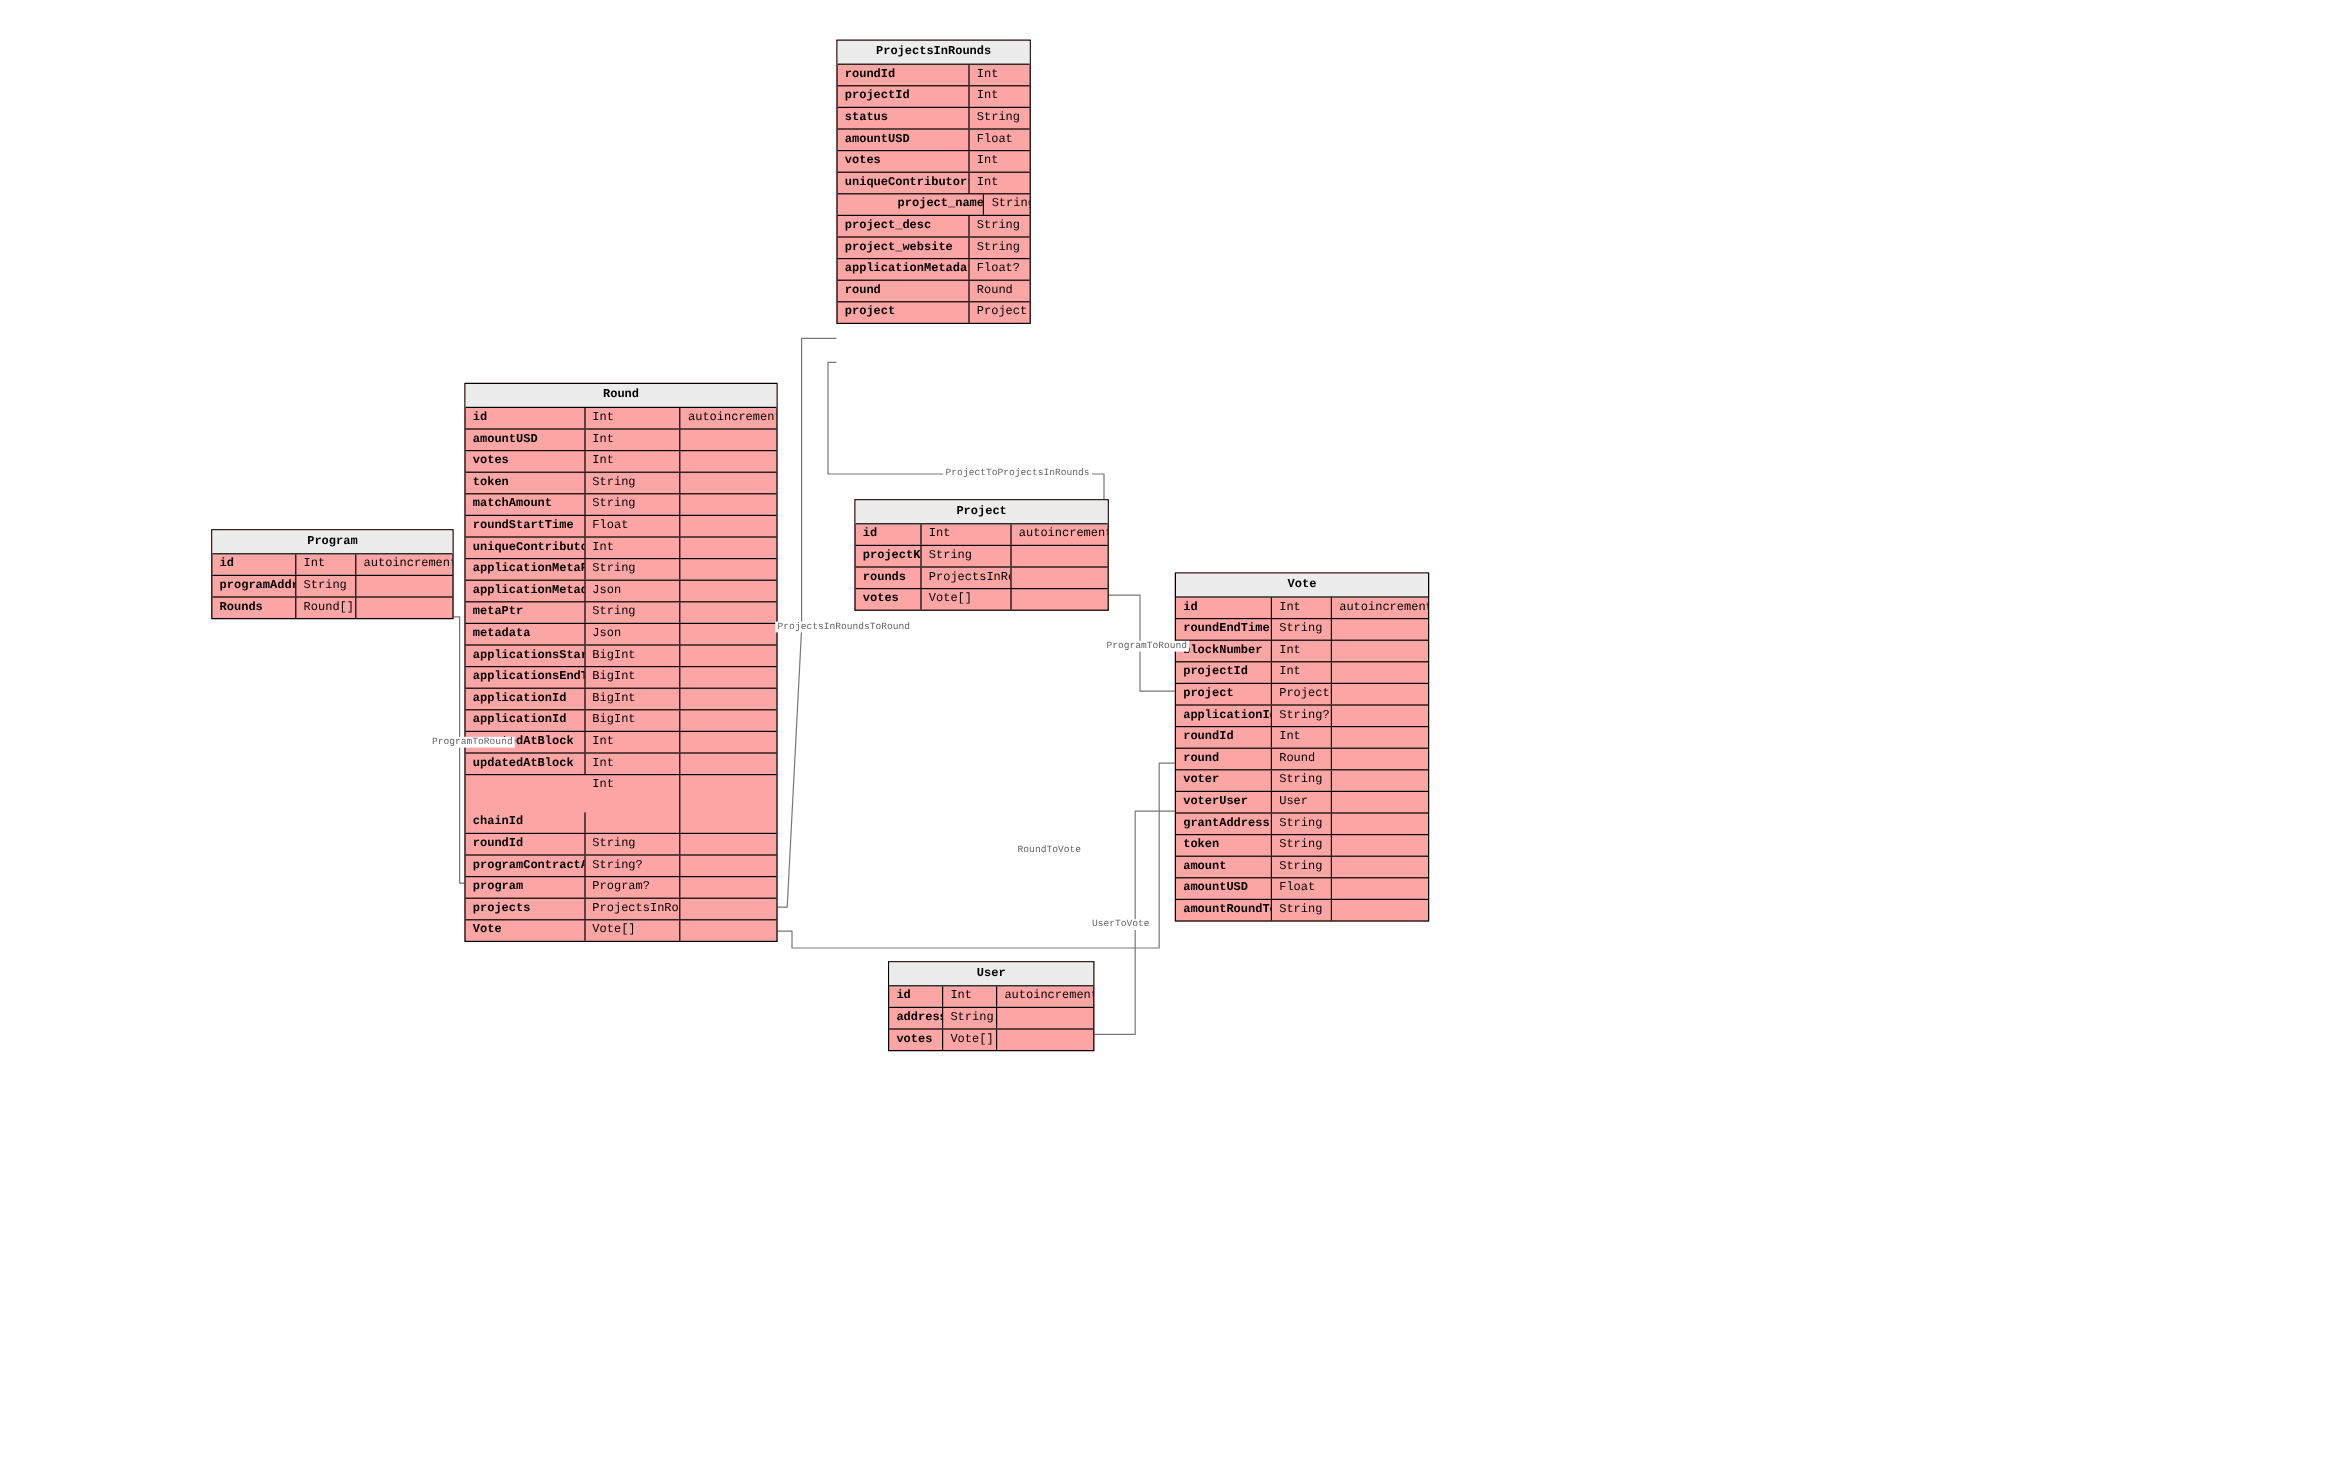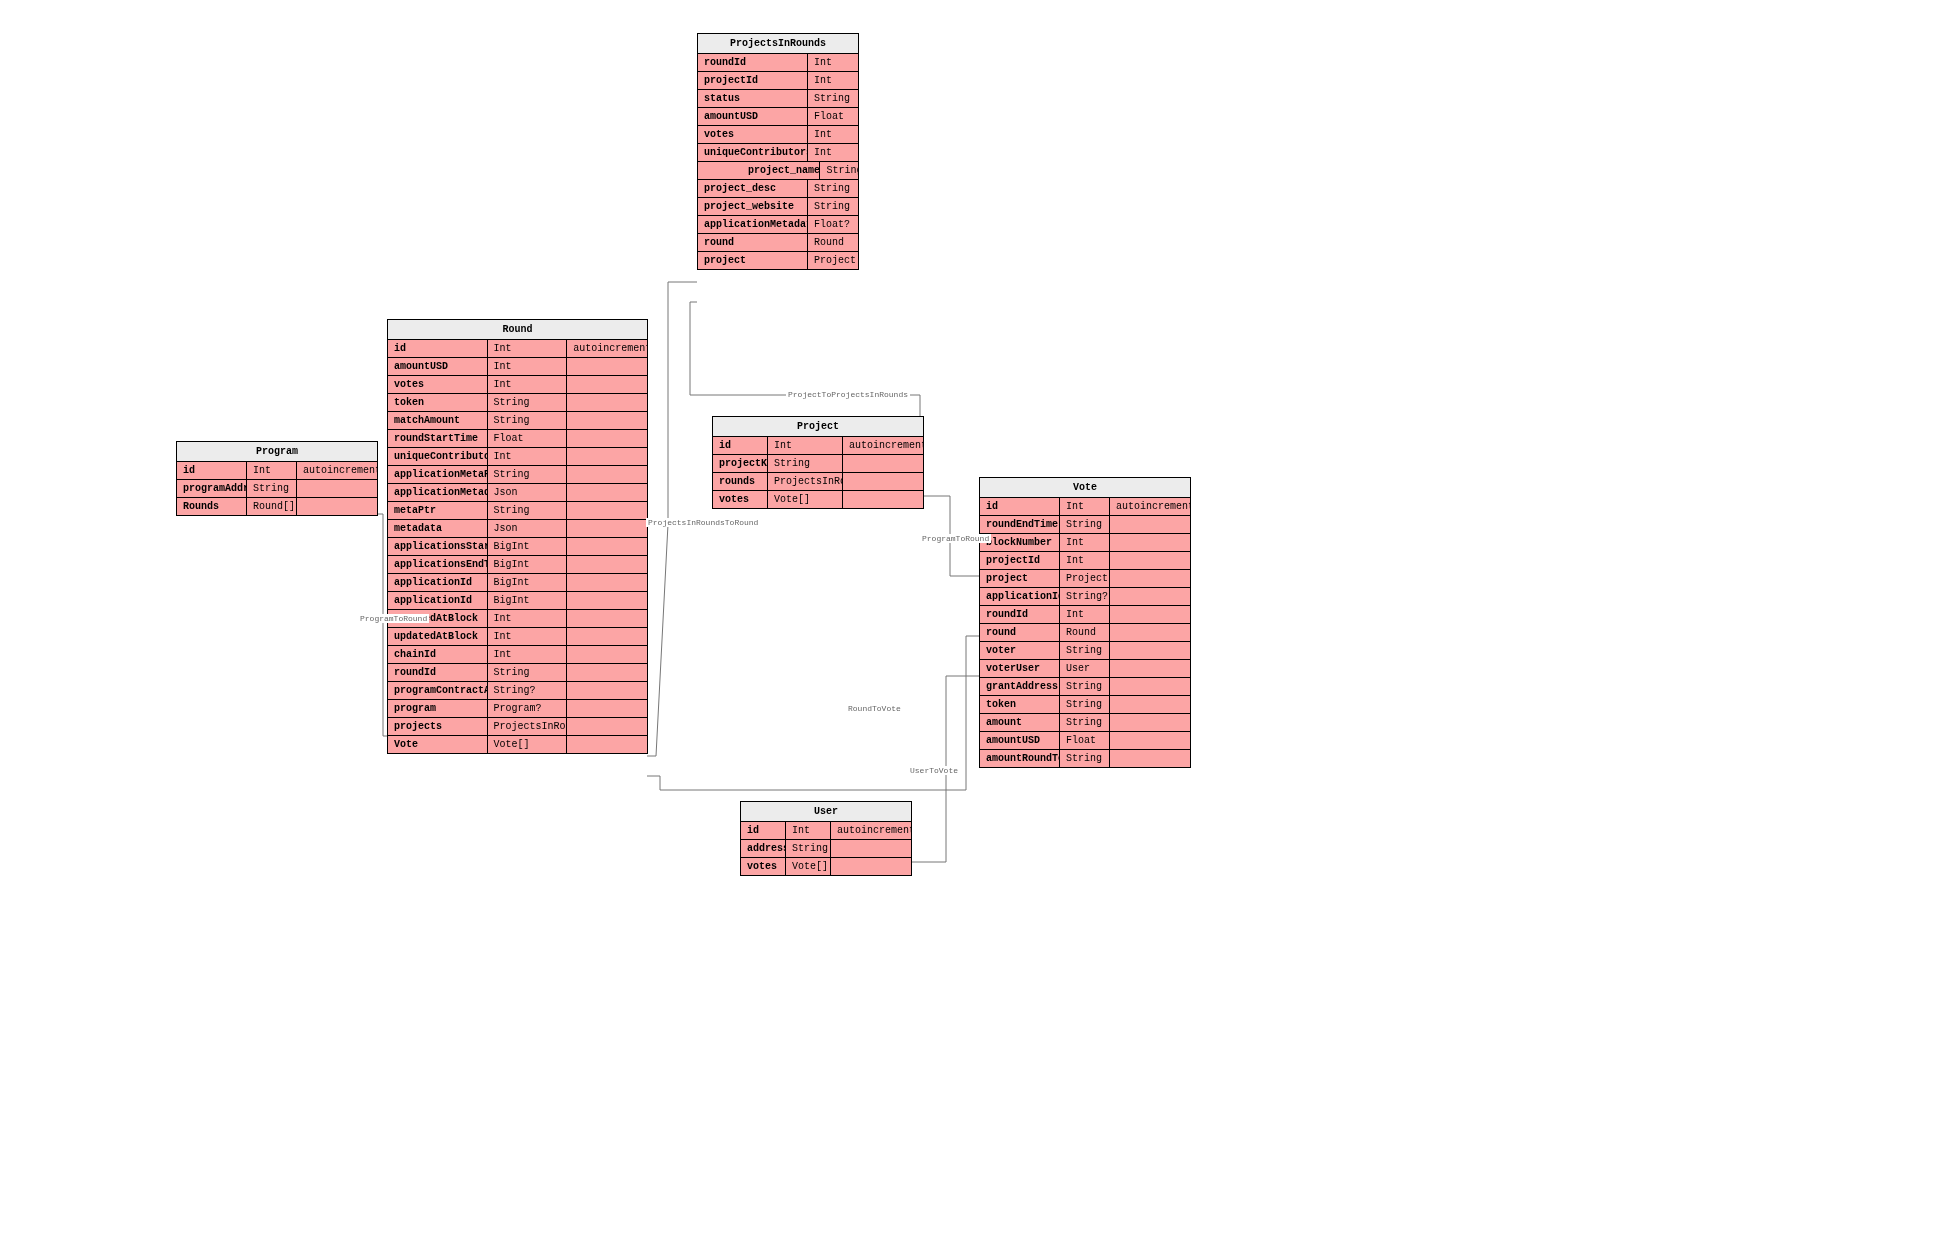--- a/index.html
+++ b/index.html
@@ -183,21 +183,21 @@
         <div class="col-name" style="width: 100px;">createdAtBlock</div>
         <div style="width: 80px;">Int</div>
         <div style="width: 80px;"></div>
       </div>
       <div class="table-row">
         <div class="col-name" style="width: 100px;">updatedAtBlock</div>
         <div style="width: 80px;">Int</div>
         <div style="width: 80px;"></div>
       </div>
       <div class="table-row">
-        <div class="col-name" style="width: 100px;">chainId</div>
+        <div class="col-name" style="width: 100px; margin-top: 31px;">chainId</div>
         <div style="width: 80px;">Int</div>
         <div style="width: 80px;"></div>
       </div>
       <div class="table-row">
         <div class="col-name" style="width: 100px;">roundId</div>
         <div style="width: 80px;">String</div>
         <div style="width: 80px;"></div>
       </div>
       <div class="table-row">
         <div class="col-name" style="width: 100px;">programContractAddress</div>

